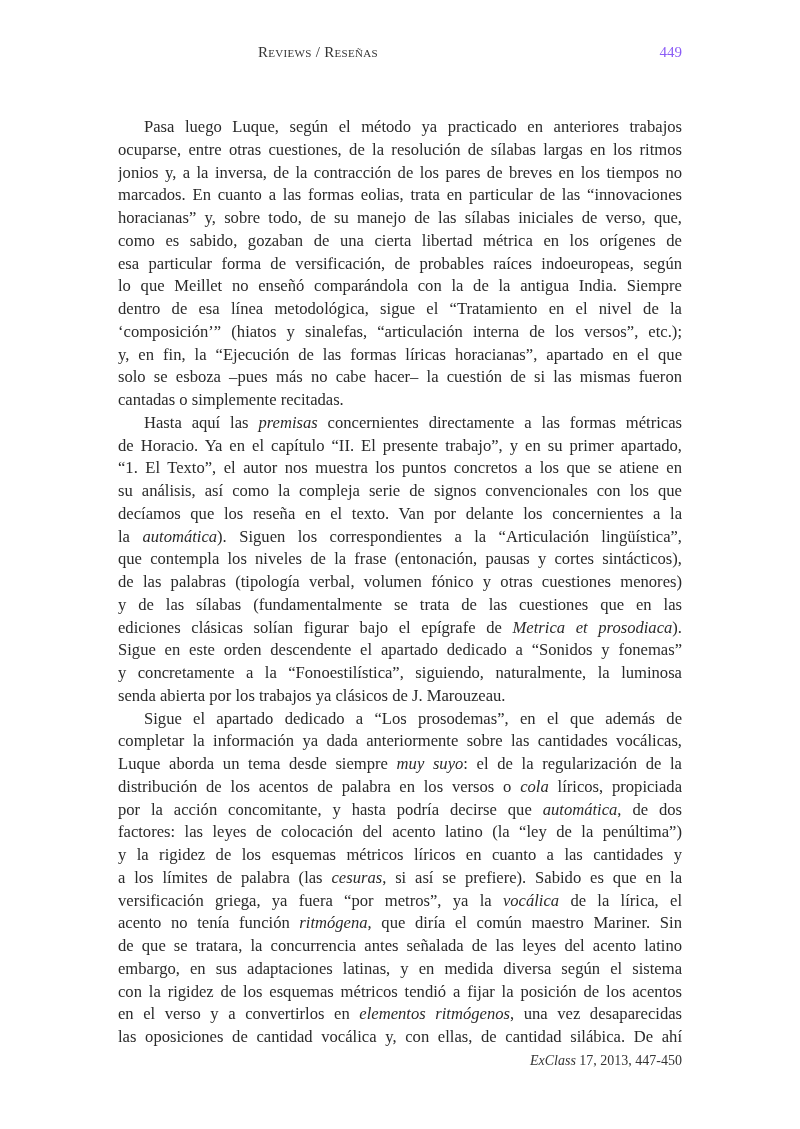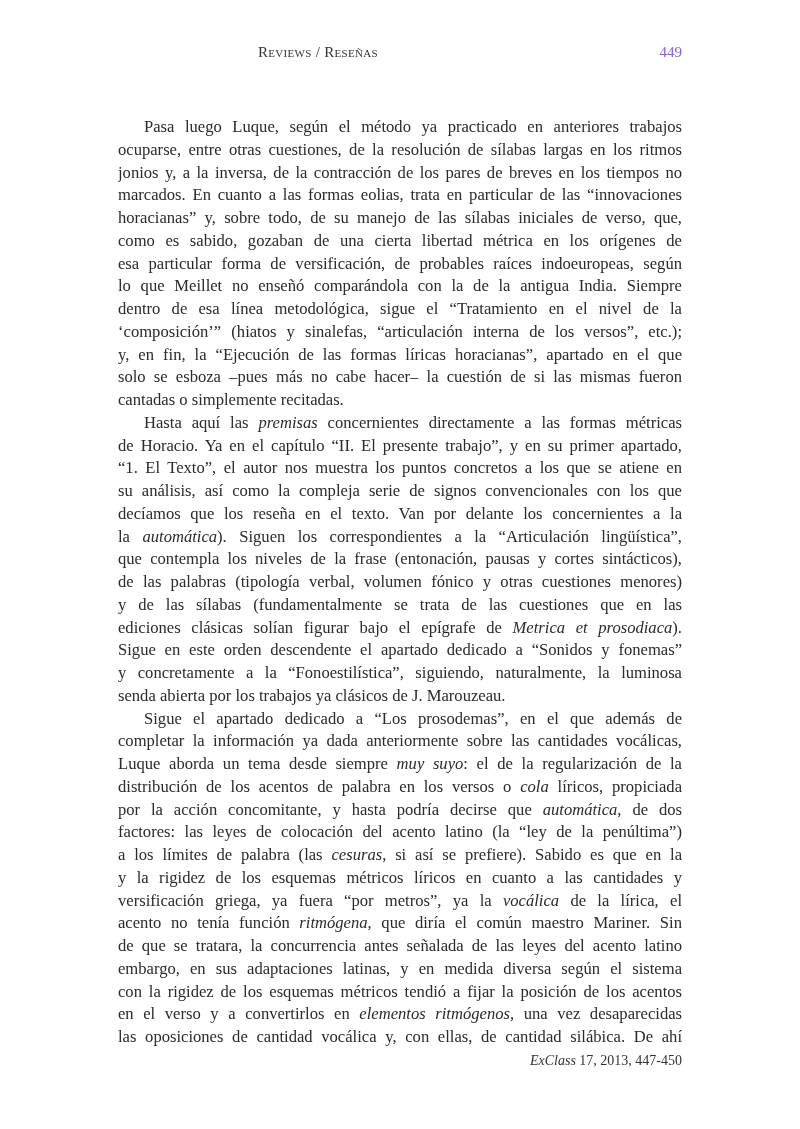--- a/index.html
+++ b/index.html
@@ -57,22 +57,22 @@
       <div class="line">y concretamente a la “Fonoestilística”, siguiendo, naturalmente, la luminosa</div>
       <div class="line last">senda abierta por los trabajos ya clásicos de J. Marouzeau.</div>
     </div>
     <div>
       <div class="line indent">Sigue el apartado dedicado a “Los prosodemas”, en el que además de</div>
       <div class="line">completar la información ya dada anteriormente sobre las cantidades vocálicas,</div>
       <div class="line">Luque aborda un tema desde siempre <i>muy suyo</i>: el de la regularización de la</div>
       <div class="line">distribución de los acentos de palabra en los versos o <i>cola</i> líricos, propiciada</div>
       <div class="line">por la acción concomitante, y hasta podría decirse que <i>automática</i>, de dos</div>
       <div class="line">factores: las leyes de colocación del acento latino (la “ley de la penúltima”)</div>
+      <div class="line">y la rigidez de los esquemas métricos líricos en cuanto a las cantidades y</div>
       <div class="line">a los límites de palabra (las <i>cesuras</i>, si así se prefiere). Sabido es que en la</div>
-      <div class="line">y la rigidez de los esquemas métricos líricos en cuanto a las cantidades y</div>
       <div class="line">versificación griega, ya fuera “por metros”, ya la <i>vocálica</i> de la lírica, el</div>
       <div class="line">acento no tenía función <i>ritmógena</i>, que diría el común maestro Mariner. Sin</div>
       <div class="line">de que se tratara,  la concurrencia antes señalada de las leyes del acento latino</div>
       <div class="line">embargo, en sus adaptaciones latinas, y en medida diversa según el sistema</div>
       <div class="line">con la rigidez de los esquemas métricos tendió a fijar la posición de los acentos</div>
       <div class="line">en el verso y a convertirlos en <i>elementos ritmógenos</i>, una vez desaparecidas</div>
       <div class="line">las oposiciones de cantidad vocálica y, con ellas, de cantidad silábica. De ahí</div>
     </div>
   </div>
 

